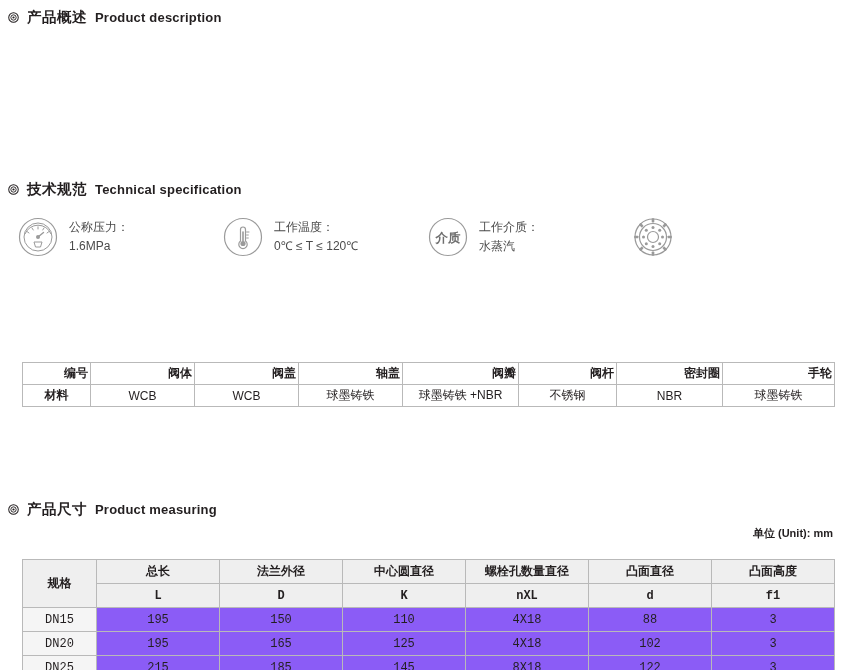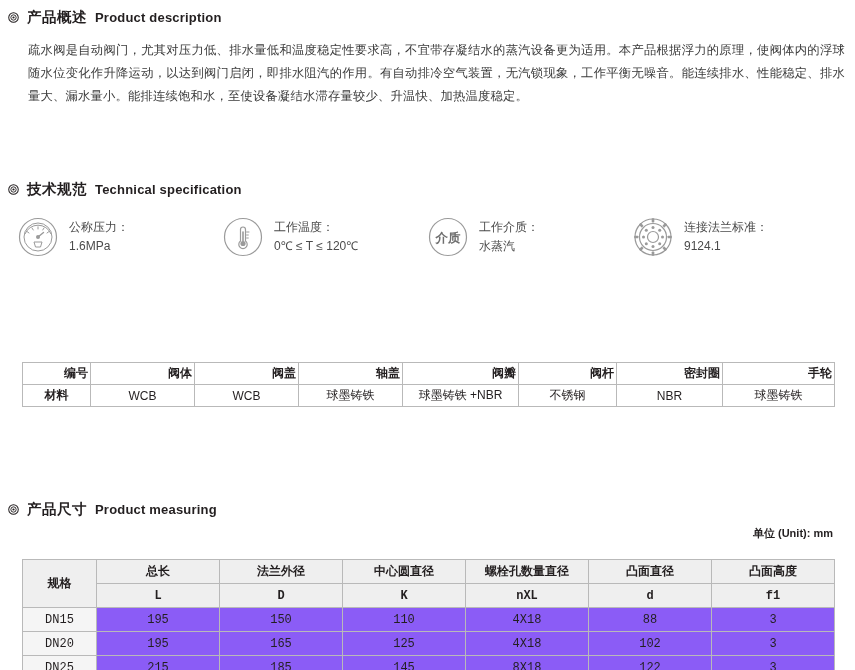--- a/index.html
+++ b/index.html
@@ -160,21 +160,20 @@
       <span class="head-bullet">
         <svg viewBox="0 0 12 12" width="11" height="11">
           <circle cx="6" cy="6" r="5.2" fill="none" stroke="#231f20" stroke-width="1.1"></circle>
           <circle cx="6" cy="6" r="2.9" fill="none" stroke="#231f20" stroke-width="1"></circle>
           <circle cx="6" cy="6" r="1.2" fill="#231f20"></circle>
         </svg>
       </span>
       <span class="head-cn">产品概述</span>
       <span class="head-en">Product  description</span>
     </div>
-    <p class="overview-body">疏水阀是自动阀门，尤其对压力低、排水量低和温度稳定性要求高，不宜带存凝结水的蒸汽设备更为适用。本产品根据浮力的原理，使阀体内的浮球随水位变化作升降运动，以达到阀门启闭，即排水阻汽的作用。有自动排冷空气装置，无汽锁现象，工作平衡无噪音。能连续排水、性能稳定、排水量大、漏水量小。能排连续饱和水，至使设备凝结水滞存量较少、升温快、加热温度稳定。</p>
   </section>
 
   <section id="spec">
     <div class="section-head">
       <span class="head-bullet">
         <svg viewBox="0 0 12 12" width="11" height="11">
           <circle cx="6" cy="6" r="5.2" fill="none" stroke="#231f20" stroke-width="1.1"></circle>
           <circle cx="6" cy="6" r="2.9" fill="none" stroke="#231f20" stroke-width="1"></circle>
           <circle cx="6" cy="6" r="1.2" fill="#231f20"></circle>
         </svg>
@@ -253,24 +252,20 @@
               <circle cx="20" cy="29.5" r="1.5"></circle>
               <circle cx="10.5" cy="20" r="1.5"></circle>
               <circle cx="29.5" cy="20" r="1.5"></circle>
               <circle cx="13.3" cy="13.3" r="1.5"></circle>
               <circle cx="26.7" cy="13.3" r="1.5"></circle>
               <circle cx="13.3" cy="26.7" r="1.5"></circle>
               <circle cx="26.7" cy="26.7" r="1.5"></circle>
             </g>
           </svg>
         </span>
-        <span class="spec-text">
-          <span>连接法兰标准：</span><br>
-          <span>9124.1</span>
-        </span>
       </div>
 
     </div>
   </section>
 
   <section id="material">
 
     <table id="material-table">
       <colgroup>
         <col style="width:68px">

